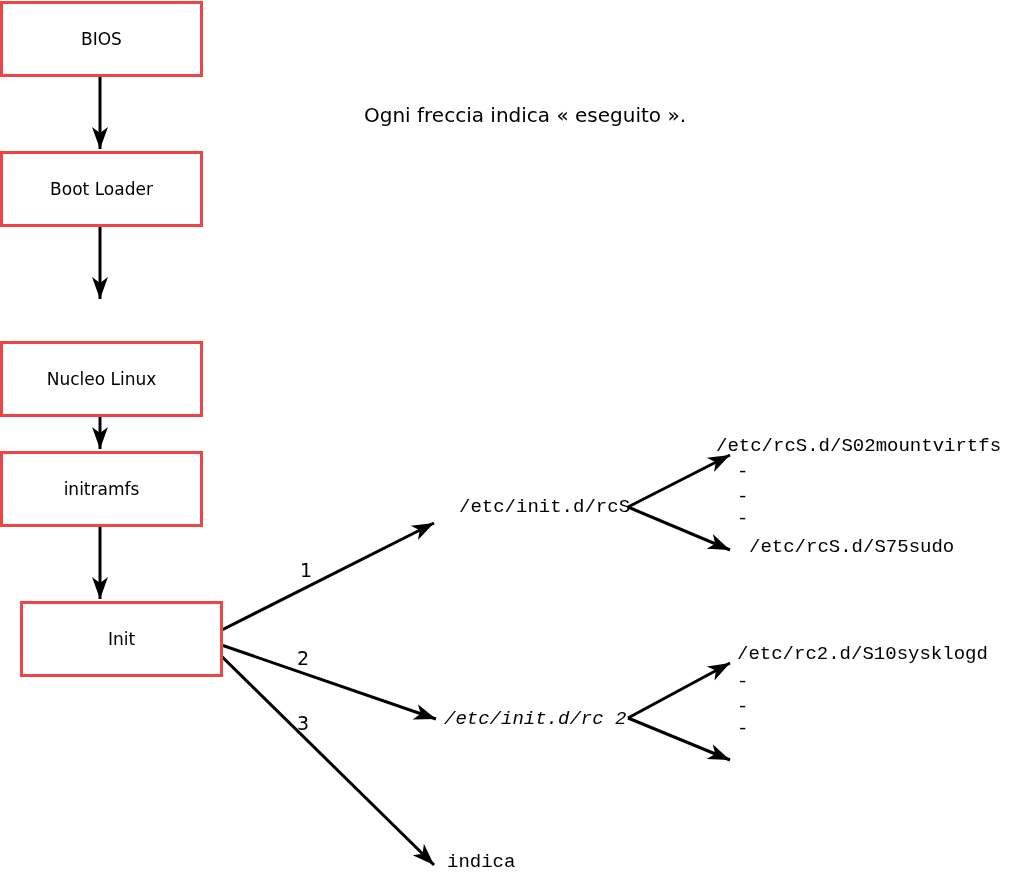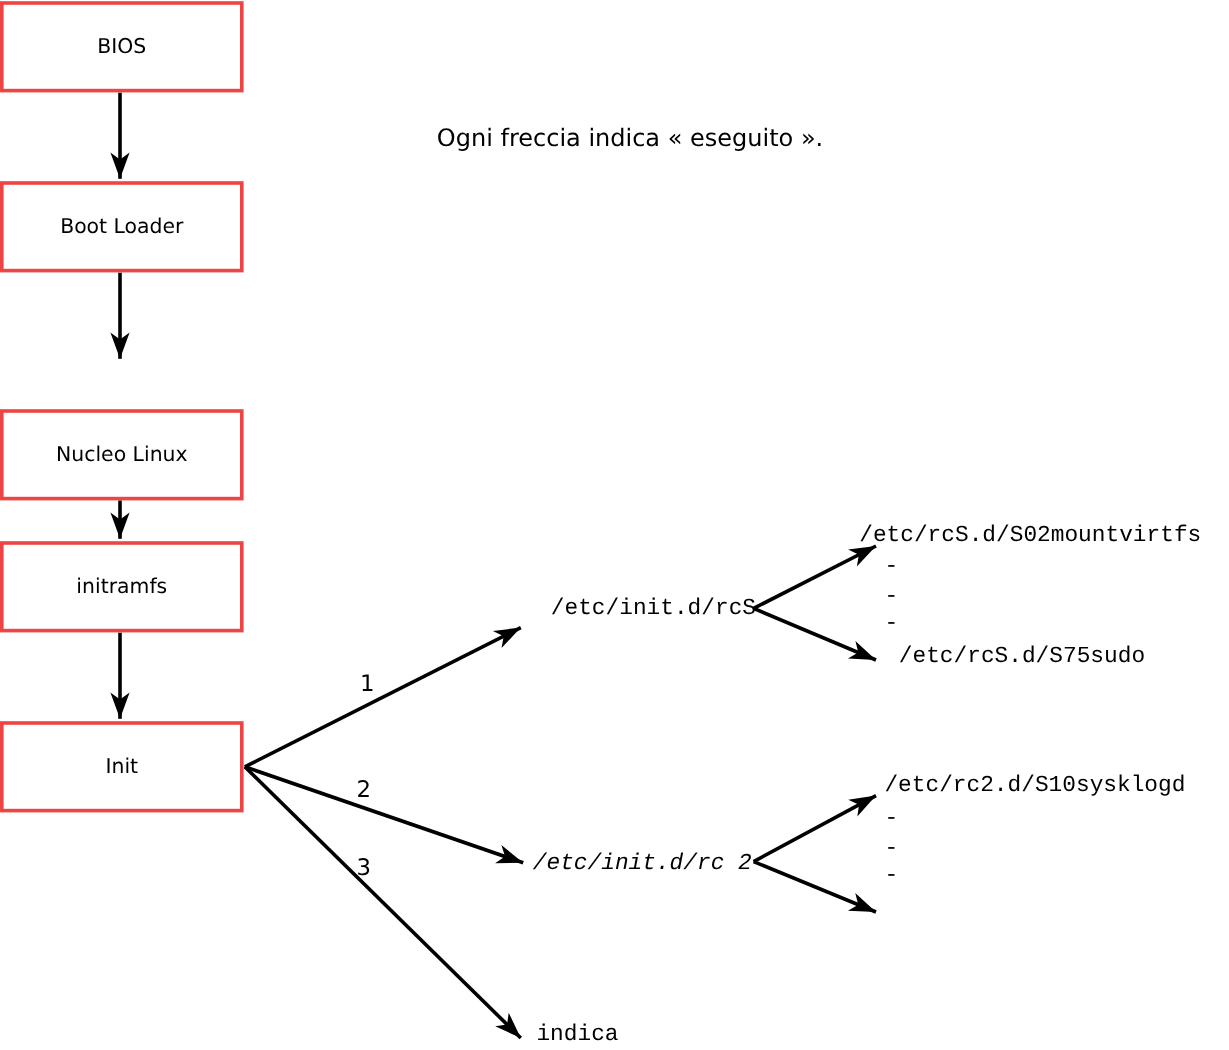--- a/index.html
+++ b/index.html
@@ -89,21 +89,21 @@
     </div>
   <div class="box" style="top:151px;">
       <span>Boot Loader</span>
     </div>
   <div class="box" style="top:301px;margin-top:40px;">
       <span>Nucleo Linux</span>
     </div>
   <div class="box" style="top:451px;">
       <span>initramfs</span>
     </div>
-  <div class="box" style="top:601px;">
+  <div class="box" style="top:601px;margin-left:20px;">
       <span>Init</span>
     </div>
 
   <div class="caption">Ogni freccia indica « eseguito ».</div>
 
   <div class="num" style="left:300px; top:559px;">1</div>
   <div class="num" style="left:297px; top:647px;">2</div>
   <div class="num" style="left:297px; top:712px;">3</div>
 
   <div class="mono" style="left:446px; top:497px;margin-left:13px;">/etc/init.d/rcS</div>

